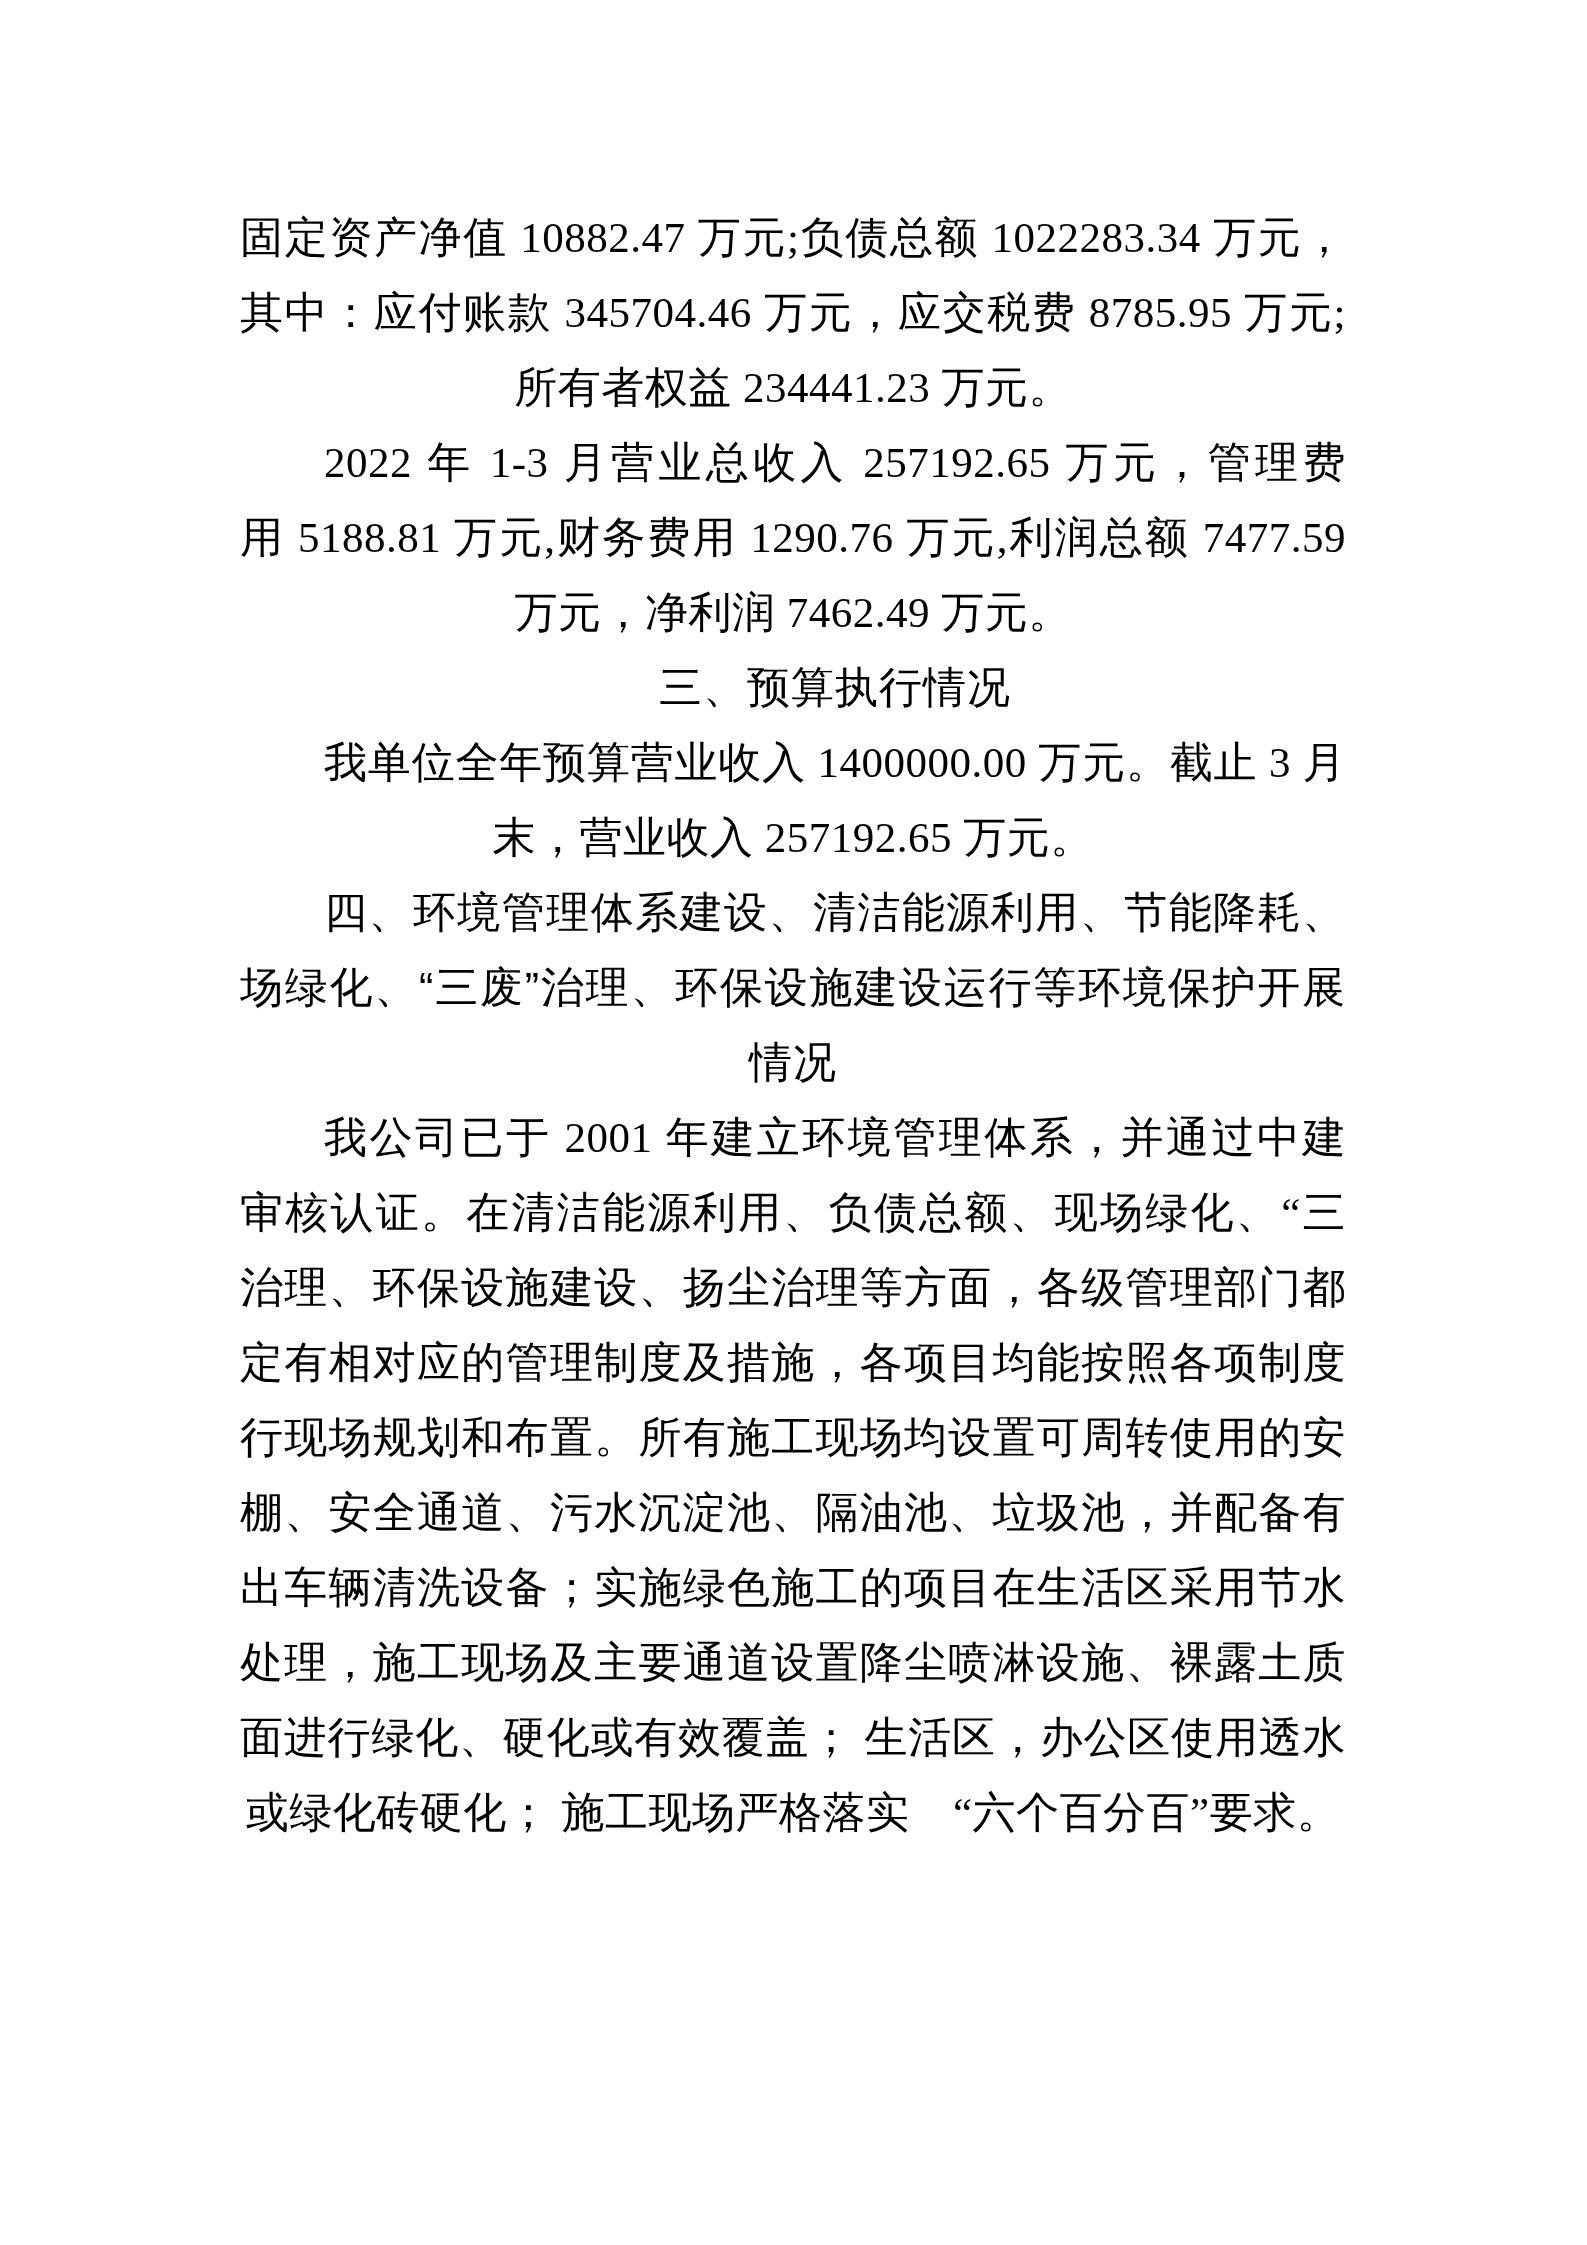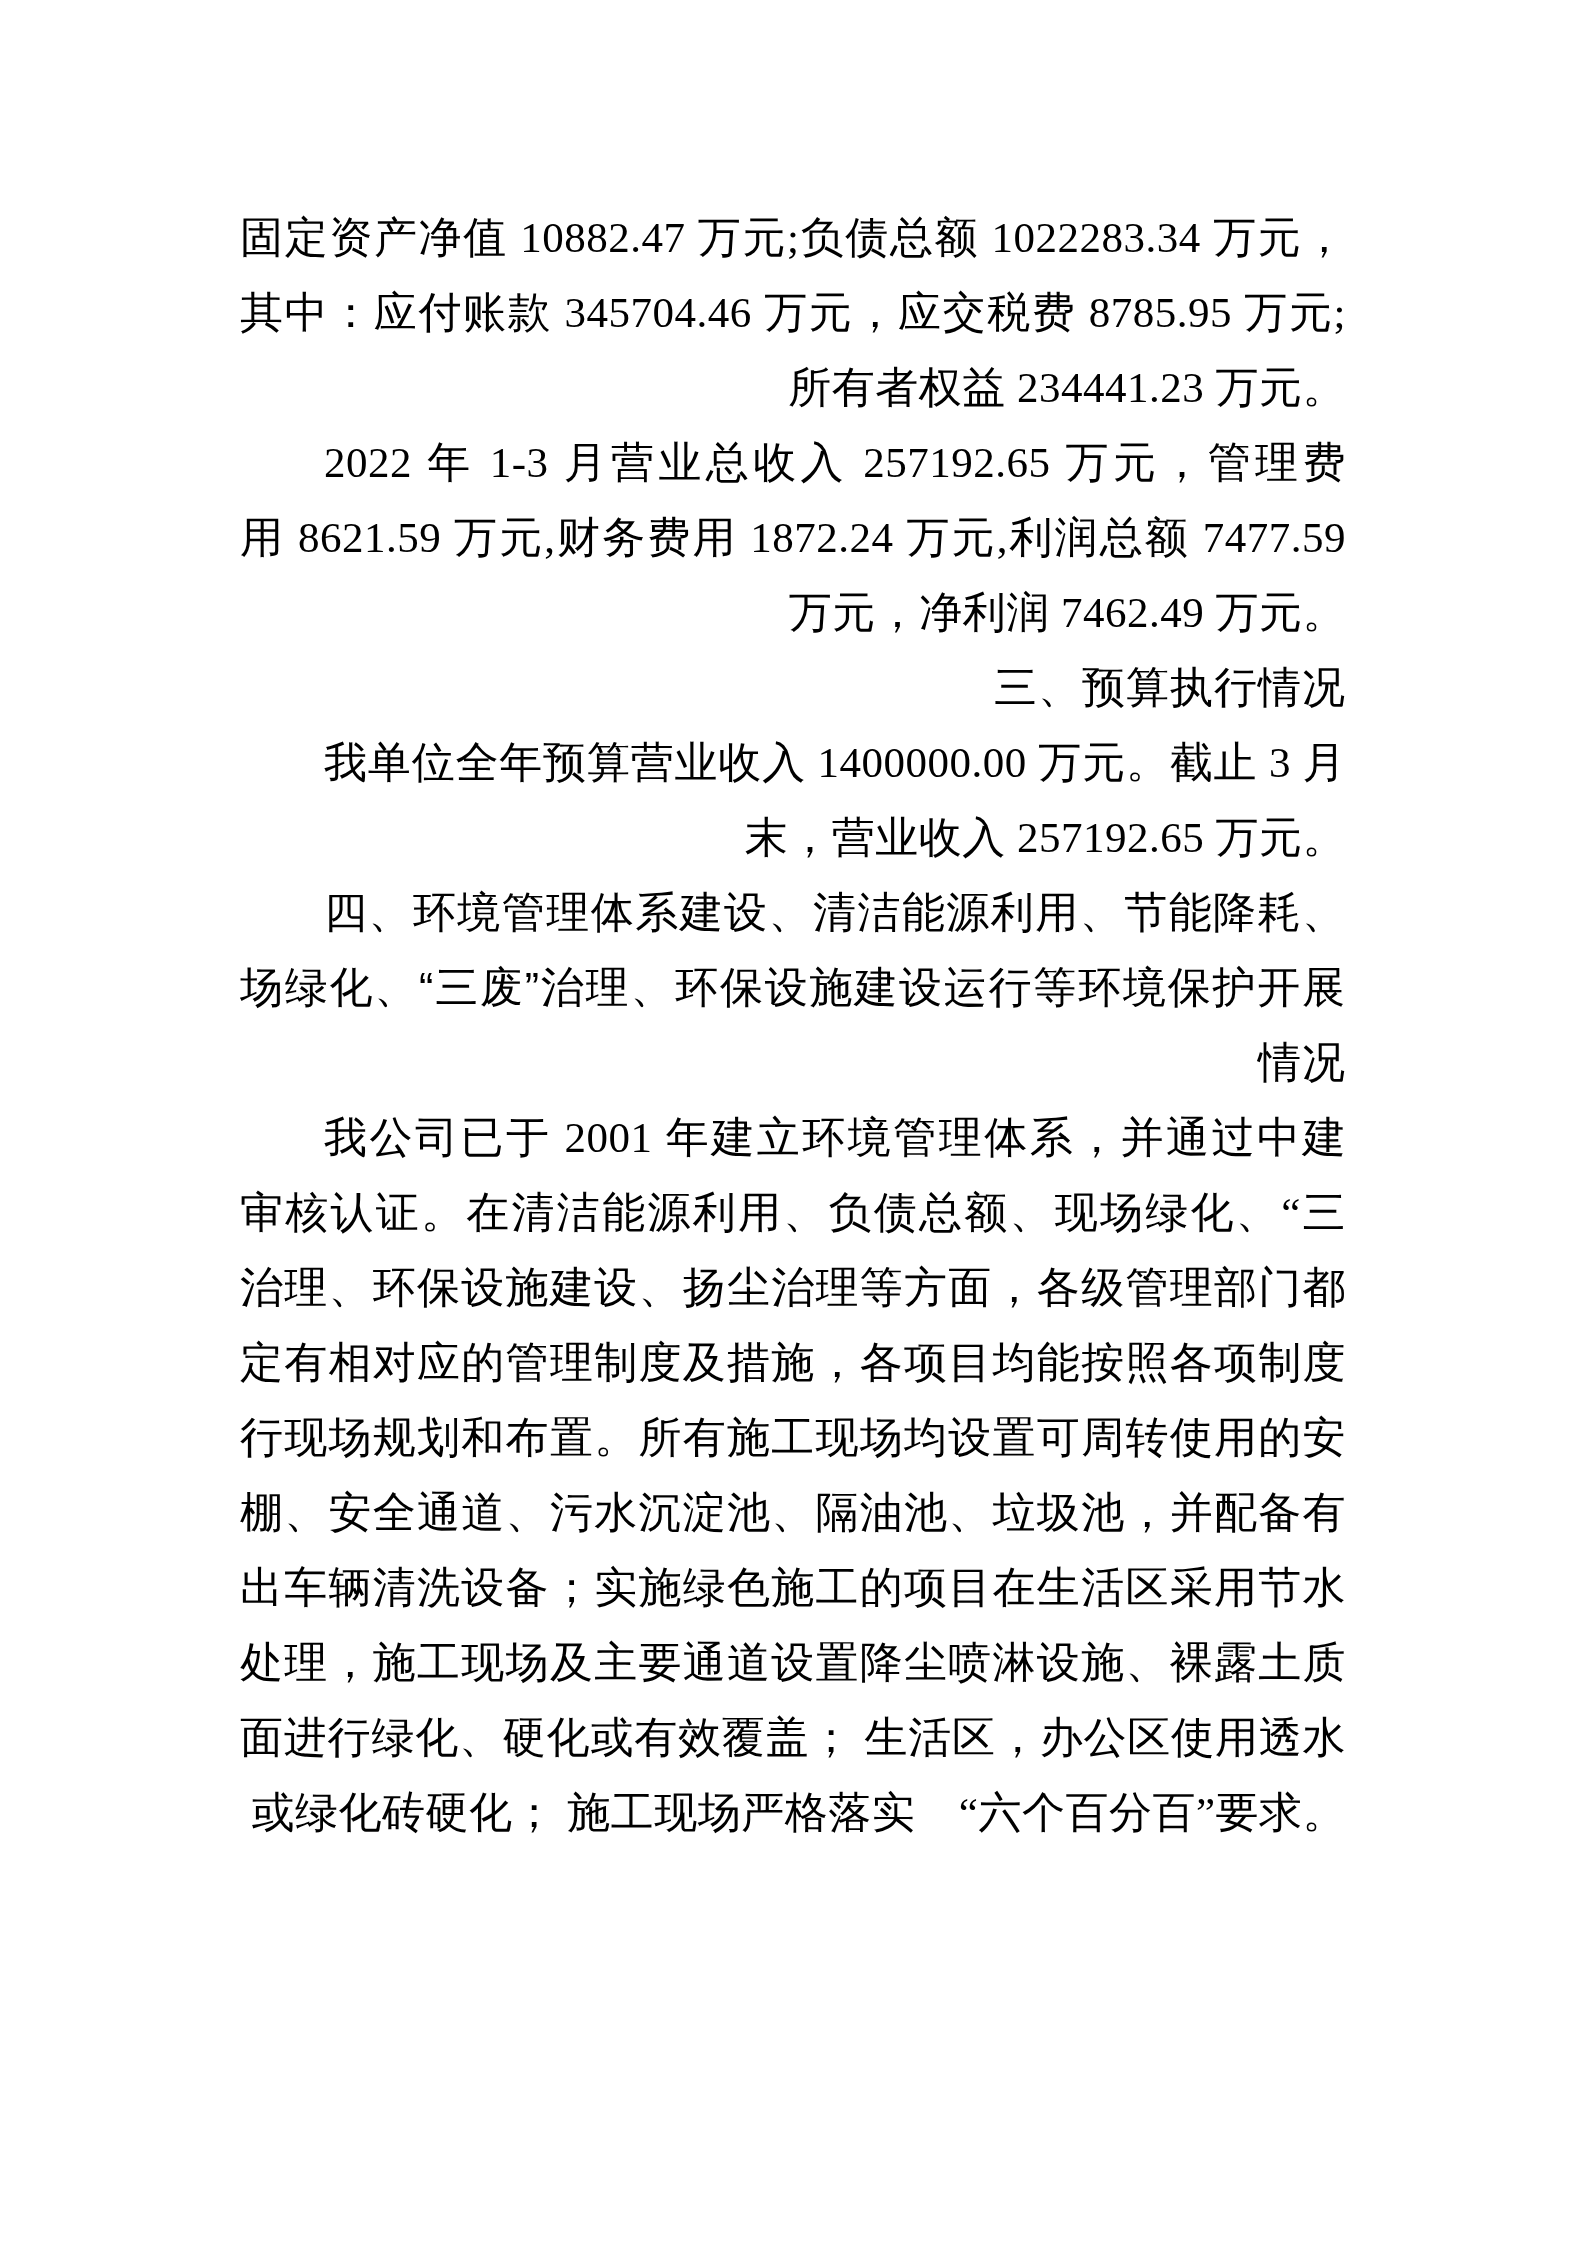--- a/index.html
+++ b/index.html
@@ -33,21 +33,21 @@
     letter-spacing: 0.5px;
     white-space: normal;
     overflow: hidden;
   }
   
   .line.full {
     text-align: justify;
     text-align-last: justify;
   }
   .line.last {
-    text-align: right;
+    text-align: center;
   }
   
   .paragraph.indented .line.first {
     text-indent: 84px;
   }
   
   .paragraph.heading .line {
     font-family: "Liberation Sans", "DejaVu Sans", sans-serif;
     font-weight: normal;
     letter-spacing: 1px;
@@ -58,21 +58,21 @@
 
 <div class="page" style="background: rgb(255, 255, 255);">
   <div class="content" style="color: rgb(0, 0, 0);">
       <div class="paragraph body">
         <div class="line first full">固定资产净值 10882.47 万元;负债总额 1022283.34 万元，</div>
         <div class="line full">其中：应付账款 345704.46 万元，应交税费 8785.95 万元;</div>
         <div class="line last">所有者权益 234441.23 万元。</div>
       </div>
       <div class="paragraph body indented">
         <div class="line first full">2022 年 1-3 月营业总收入 257192.65 万元，管理费</div>
-        <div class="line full">用 8621.59 万元,财务费用 1872.24 万元,利润总额 7477.59</div>
+        <div class="line full">用 5188.81 万元,财务费用 1290.76 万元,利润总额 7477.59</div>
         <div class="line last">万元，净利润 7462.49 万元。</div>
       </div>
       <div class="paragraph heading indented">
         <div class="line first last">三、预算执行情况</div>
       </div>
       <div class="paragraph body indented">
         <div class="line first full">我单位全年预算营业收入 1400000.00 万元。截止 3 月</div>
         <div class="line last">末，营业收入 257192.65 万元。</div>
       </div>
       <div class="paragraph heading indented">

